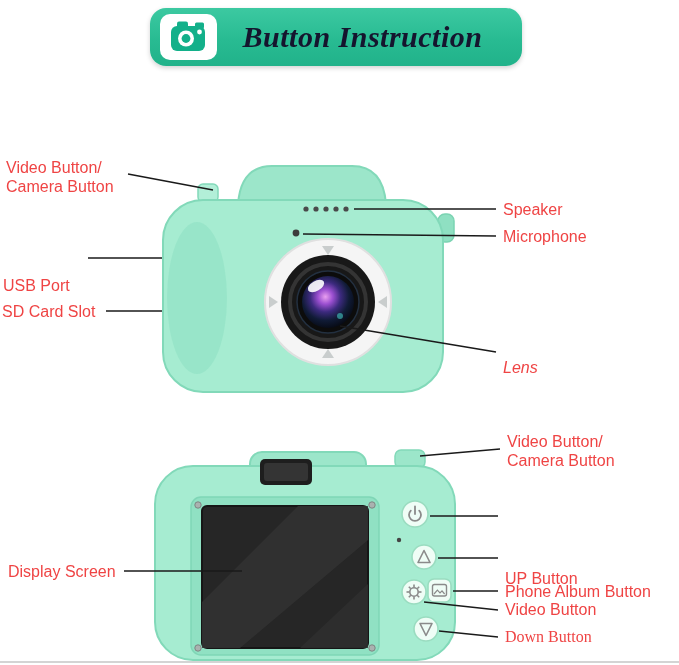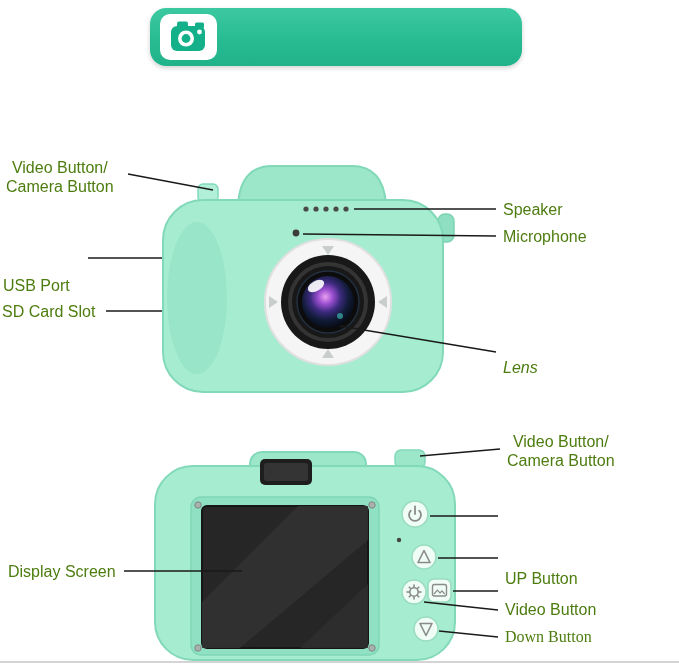--- a/index.html
+++ b/index.html
@@ -22,23 +22,22 @@
     width:57px; height:46px; background:#ffffff; border-radius:10px;
     display:flex; align-items:center; justify-content:center; flex:0 0 auto;
   }
   .banner-title {
     flex:1; text-align:center; padding-right:14px;
     font-family:"Liberation Serif", serif; font-style:italic; font-weight:bold;
     font-size:30px; color:#15152e; letter-spacing:.5px;
   }
 
   .label {
-    position:absolute; font-size:16px; line-height:19px; color:#4d7c0f;
+    position:absolute; font-size:16px; line-height:19px; color:#ef4444;
     white-space:nowrap;
-    text-align:center;
   }
   .bottom-border {
     position:absolute; left:0; top:661px; width:679px; height:2px;
     background:#d4d4d4;
   }
 </style>
 </head>
 <body>
 
 <div class="stage">
@@ -183,35 +182,37 @@
     <div class="banner-icon">
       <svg width="40" height="34" viewBox="0 0 40 34">
         <rect x="8" y="1.5" width="11" height="7" rx="2" fill="#13b08a"></rect>
         <rect x="26" y="2.5" width="9" height="6" rx="1.5" fill="#13b08a"></rect>
         <rect x="2" y="6" width="34" height="25" rx="6" fill="#13b08a"></rect>
         <circle cx="17" cy="18.5" r="8" fill="#ffffff"></circle>
         <circle cx="17" cy="18.5" r="4.4" fill="#13b08a"></circle>
         <circle cx="30.5" cy="12" r="2.4" fill="#ffffff"></circle>
       </svg>
     </div>
+    <div class="banner-title">Button Instruction</div>
   </div>
 
   <div class="label" style="left:6px; top:158px;">
     <div>Video Button/</div>
     <div>Camera Button</div>
   </div>
   <div class="label" style="left:3px; top:250px;margin-top:26px;">USB Port</div>
   <div class="label" style="left:2px; top:302px;">SD Card Slot</div>
   <div class="label" style="left:503px; top:200px;">Speaker</div>
   <div class="label" style="left:503px; top:227px;">Microphone</div>
   <div class="label" style="left:503px; top:358px;font-style:italic;">Lens</div>
 
   <div class="label" style="left:507px; top:432px;">
     <div>Video Button/</div>
     <div>Camera Button</div>
   </div>
   <div class="label" style="left:505px; top:569px;">UP Button</div>
+  <div class="label" style="left:505px; top:582px;">Phone Album Button</div>
   <div class="label" style="left:505px; top:600px;">Video Button</div>
   <div class="label" style="left:505px; top:627px;font-family:Liberation Serif, serif;">Down Button</div>
   <div class="label" style="left:8px; top:562px;">Display Screen</div>
 
   <div class="bottom-border"></div>
 </div>
 
 </body></html>

